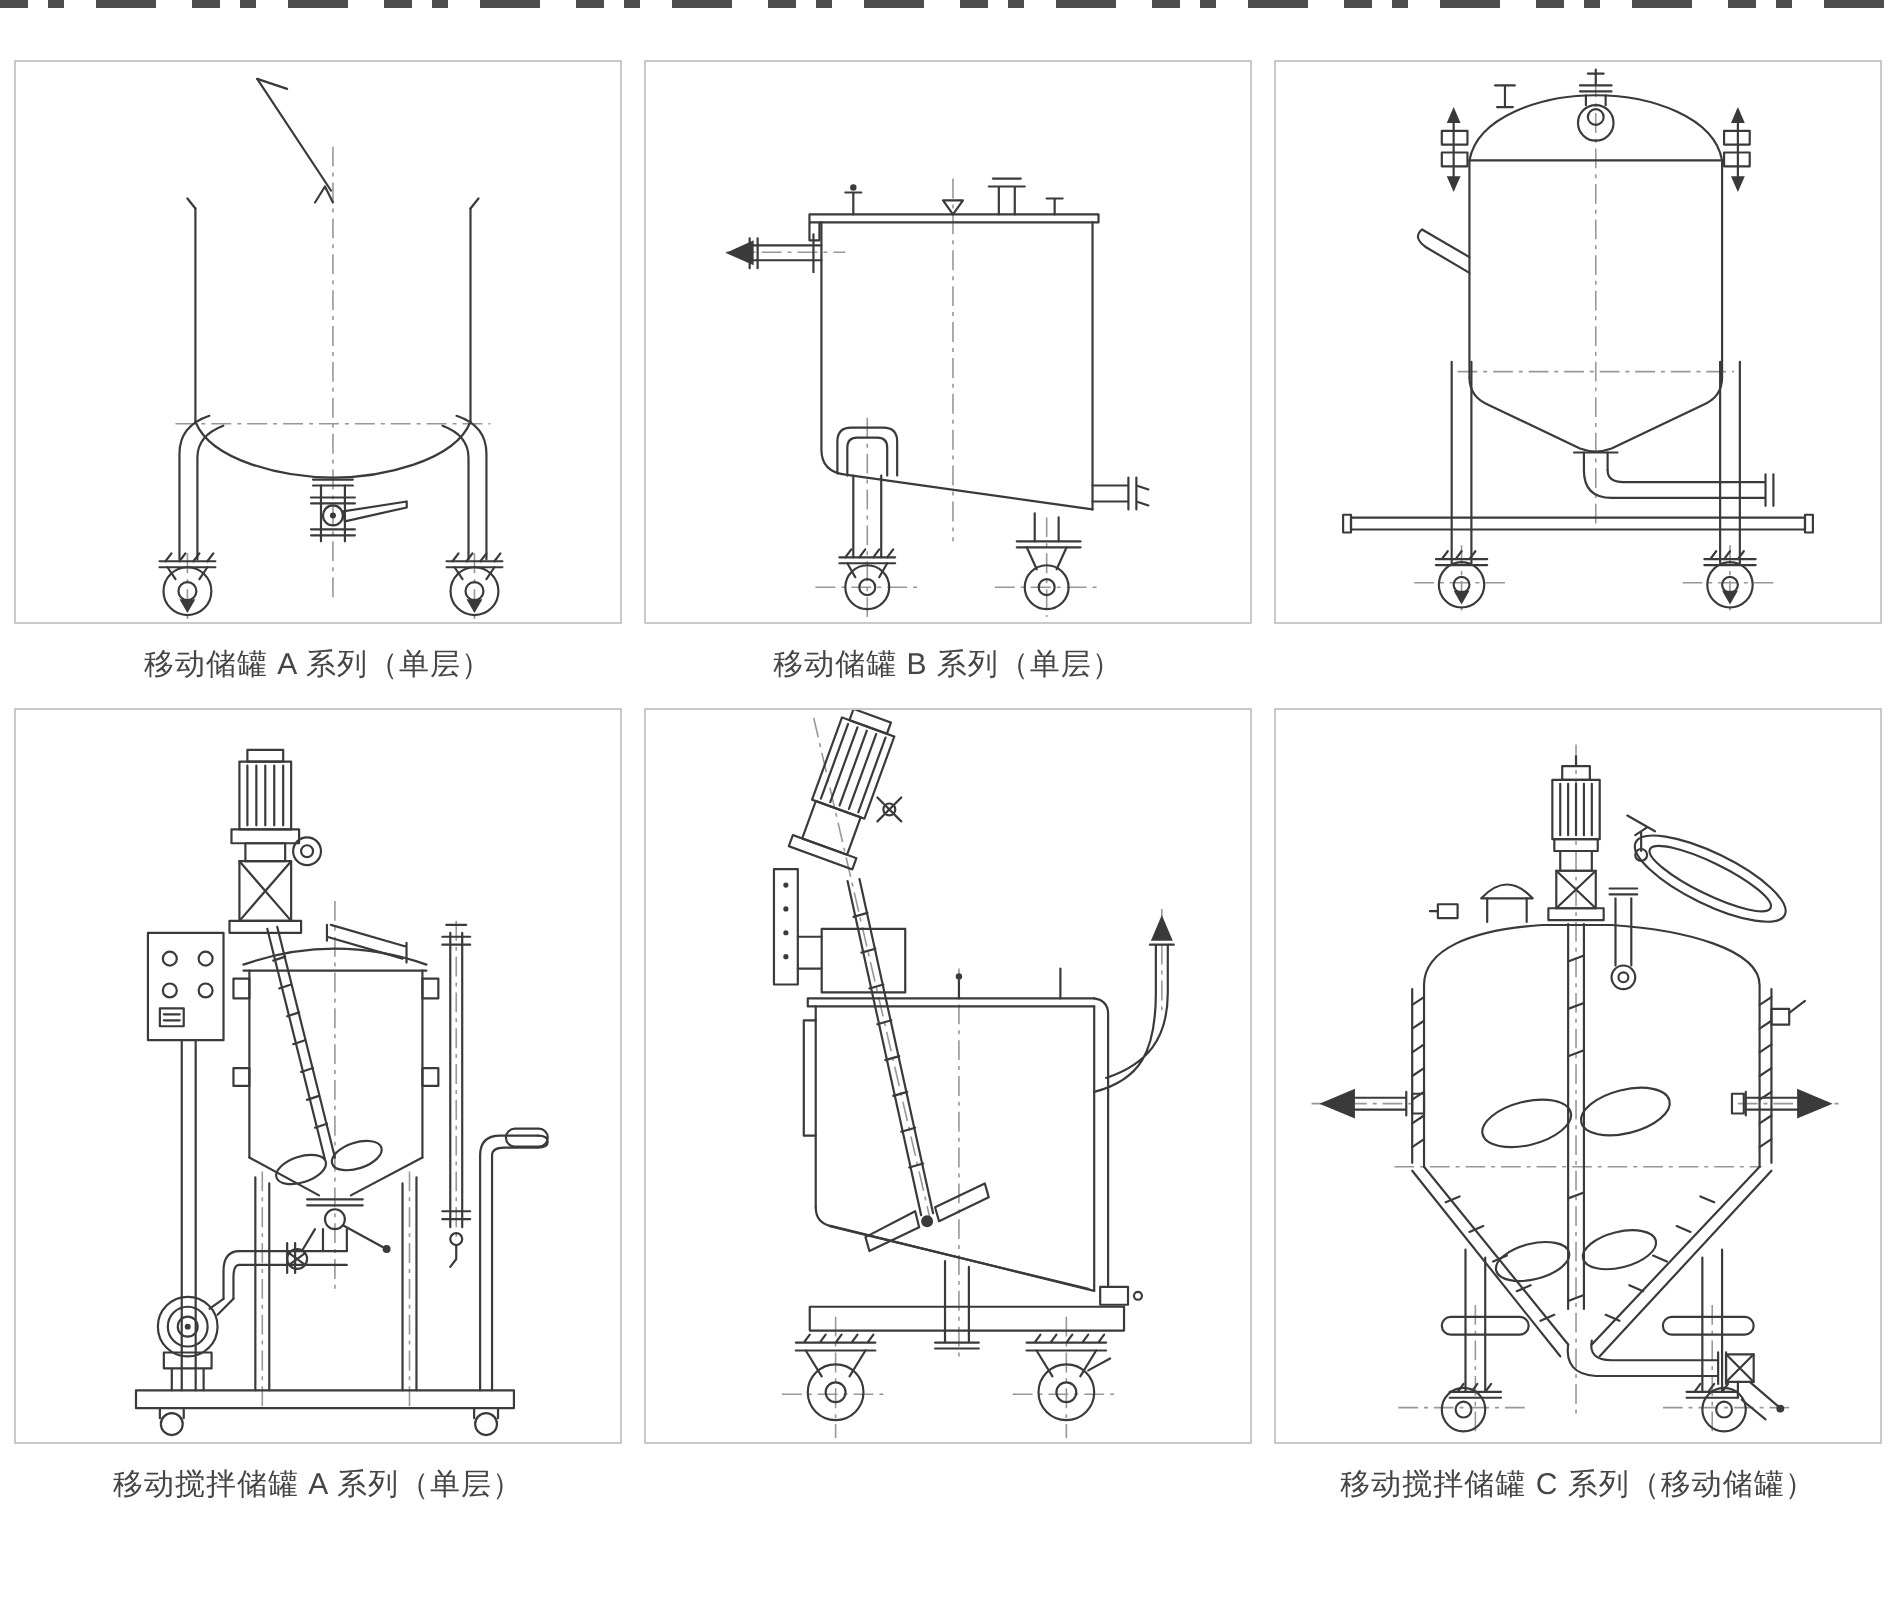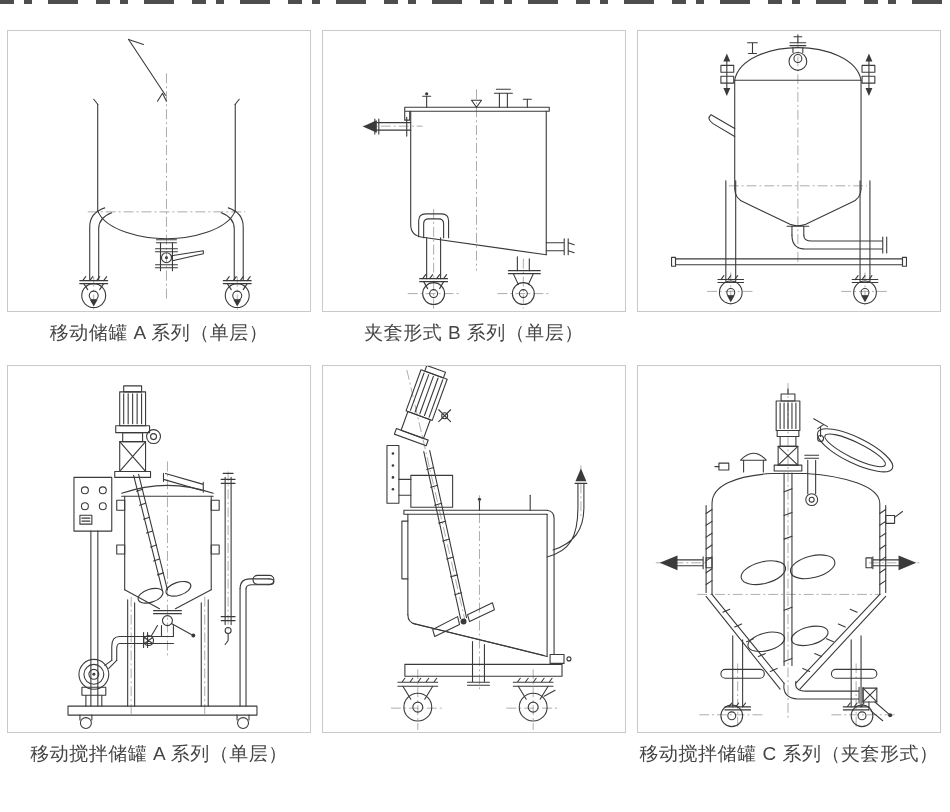--- a/index.html
+++ b/index.html
@@ -10,32 +10,32 @@
   .crop-strip {
     position:absolute; top:0; left:0; width:950px; height:4px;
     background:repeating-linear-gradient(90deg,
       #2e2e2e 0 14px, transparent 14px 24px,
       #2e2e2e 24px 32px, transparent 32px 48px,
       #2e2e2e 48px 78px, transparent 78px 96px);
     opacity:.85;
   }
   .row { position:absolute; left:7px; display:flex; gap:11px; }
   .row1 { top:30px; }
-  .row2 { top:365px; }
+  .row2 { top:354px; }
   .cell { width:304px; }
   .fig {
     box-sizing:border-box; width:304px; background:#fff;
     border:1px solid #c9c9c9;
   }
   .row1 .fig { height:282px; }
   .row2 .fig { height:368px; }
   .fig svg { width:100%; height:100%; display:block; }
   .caption {
     margin:0; padding-top:9px; text-align:center;
-    font-size:19px; line-height:24px; color:#454545; letter-spacing:.5px;
+    font-size:15px; line-height:24px; color:#454545; letter-spacing:.5px;
   }
   svg .ln { stroke:#3a3a3a; fill:none; stroke-width:1.1; stroke-linecap:round; stroke-linejoin:round; }
   svg .cl { stroke:#979797; fill:none; stroke-width:.8; stroke-dasharray:10 3 2 3; }
   svg .fl { fill:#3a3a3a; stroke:none; }
 </style>
 </head>
 <body>
 
 <div class="crop-strip"></div>
 
@@ -119,21 +119,21 @@
           <circle cx="111" cy="263" r="11"></circle>
             <circle cx="111" cy="263" r="4"></circle>
           <path d="M195,226 L195,240 M207,228 L207,240"></path>
           <path d="M186,240 L218,240 M186,243 L218,243"></path>
           <path d="M191,243 L196,254 M211,243 L206,254"></path>
           <circle cx="201" cy="263" r="11"></circle>
             <circle cx="201" cy="263" r="4"></circle>
         </g>
       </svg>
     </div>
-    <p class="caption">夹套形式 B 系列（单层）</p>
+    <p class="caption">移动储罐 B 系列（单层）</p>
   </div>
 
   <div class="cell">
     <div class="fig">
       <svg viewBox="0 0 306 280">
         <g class="cl">
           <line x1="162" y1="6" x2="162" y2="232"></line>
           <line x1="92" y1="155" x2="232" y2="155"></line>
           <line x1="94" y1="243" x2="94" y2="278"></line>
           <line x1="230" y1="243" x2="230" y2="278"></line>
@@ -393,15 +393,15 @@
           <path d="M88,344 L114,344 M88,347 L114,347 M92,344 l3,-4 M99,344 l3,-4 M106,344 l3,-4"></path>
           <circle cx="95" cy="353" r="11"></circle>
             <circle cx="95" cy="353" r="4"></circle>
           <path d="M208,344 L234,344 M208,347 L234,347 M212,344 l3,-4 M219,344 l3,-4 M226,344 l3,-4"></path>
           <circle cx="227" cy="353" r="11"></circle>
             <circle cx="227" cy="353" r="4"></circle>
           <path d="M236,348 L248,358"></path>
         </g>
       </svg>
     </div>
-    <p class="caption">移动搅拌储罐 C 系列（夹套形式）</p>
+    <p class="caption">移动搅拌储罐 C 系列（移动储罐）</p>
   </div>
 </div>
 
 </body></html>

